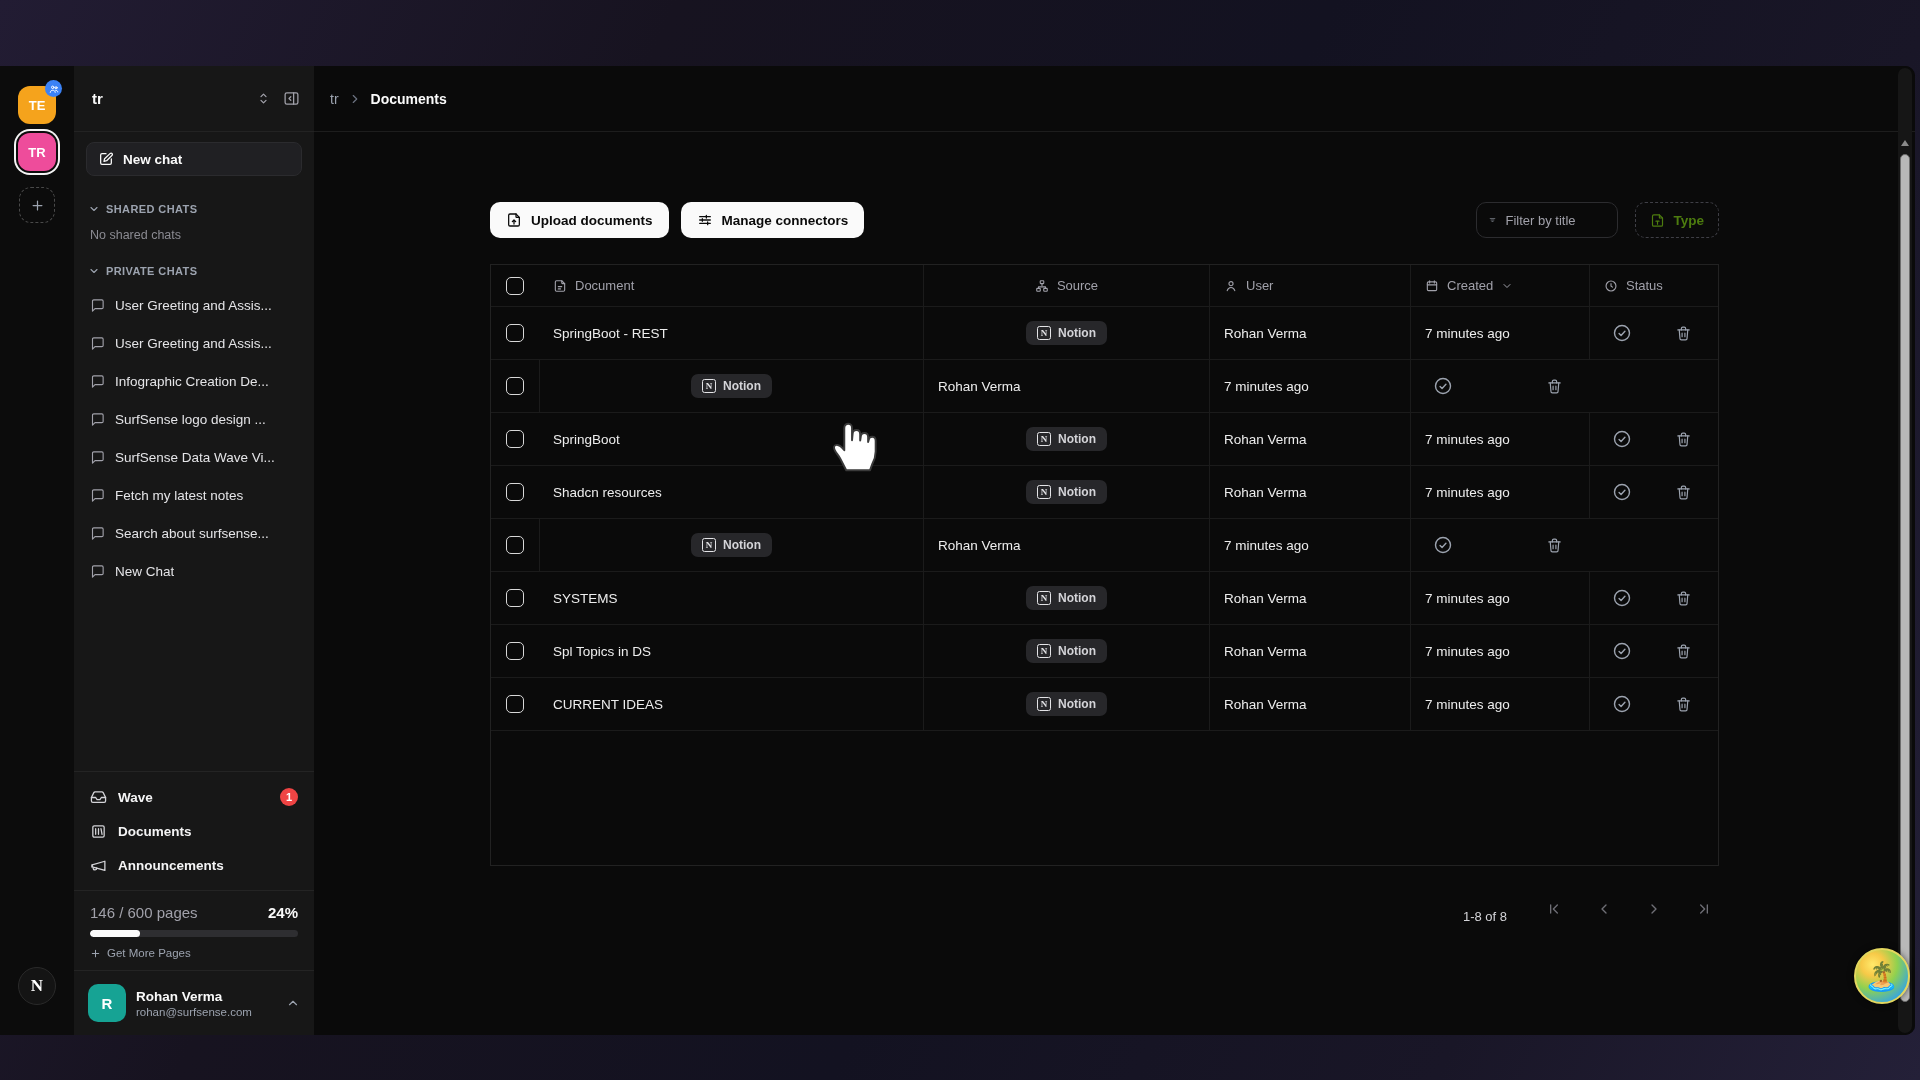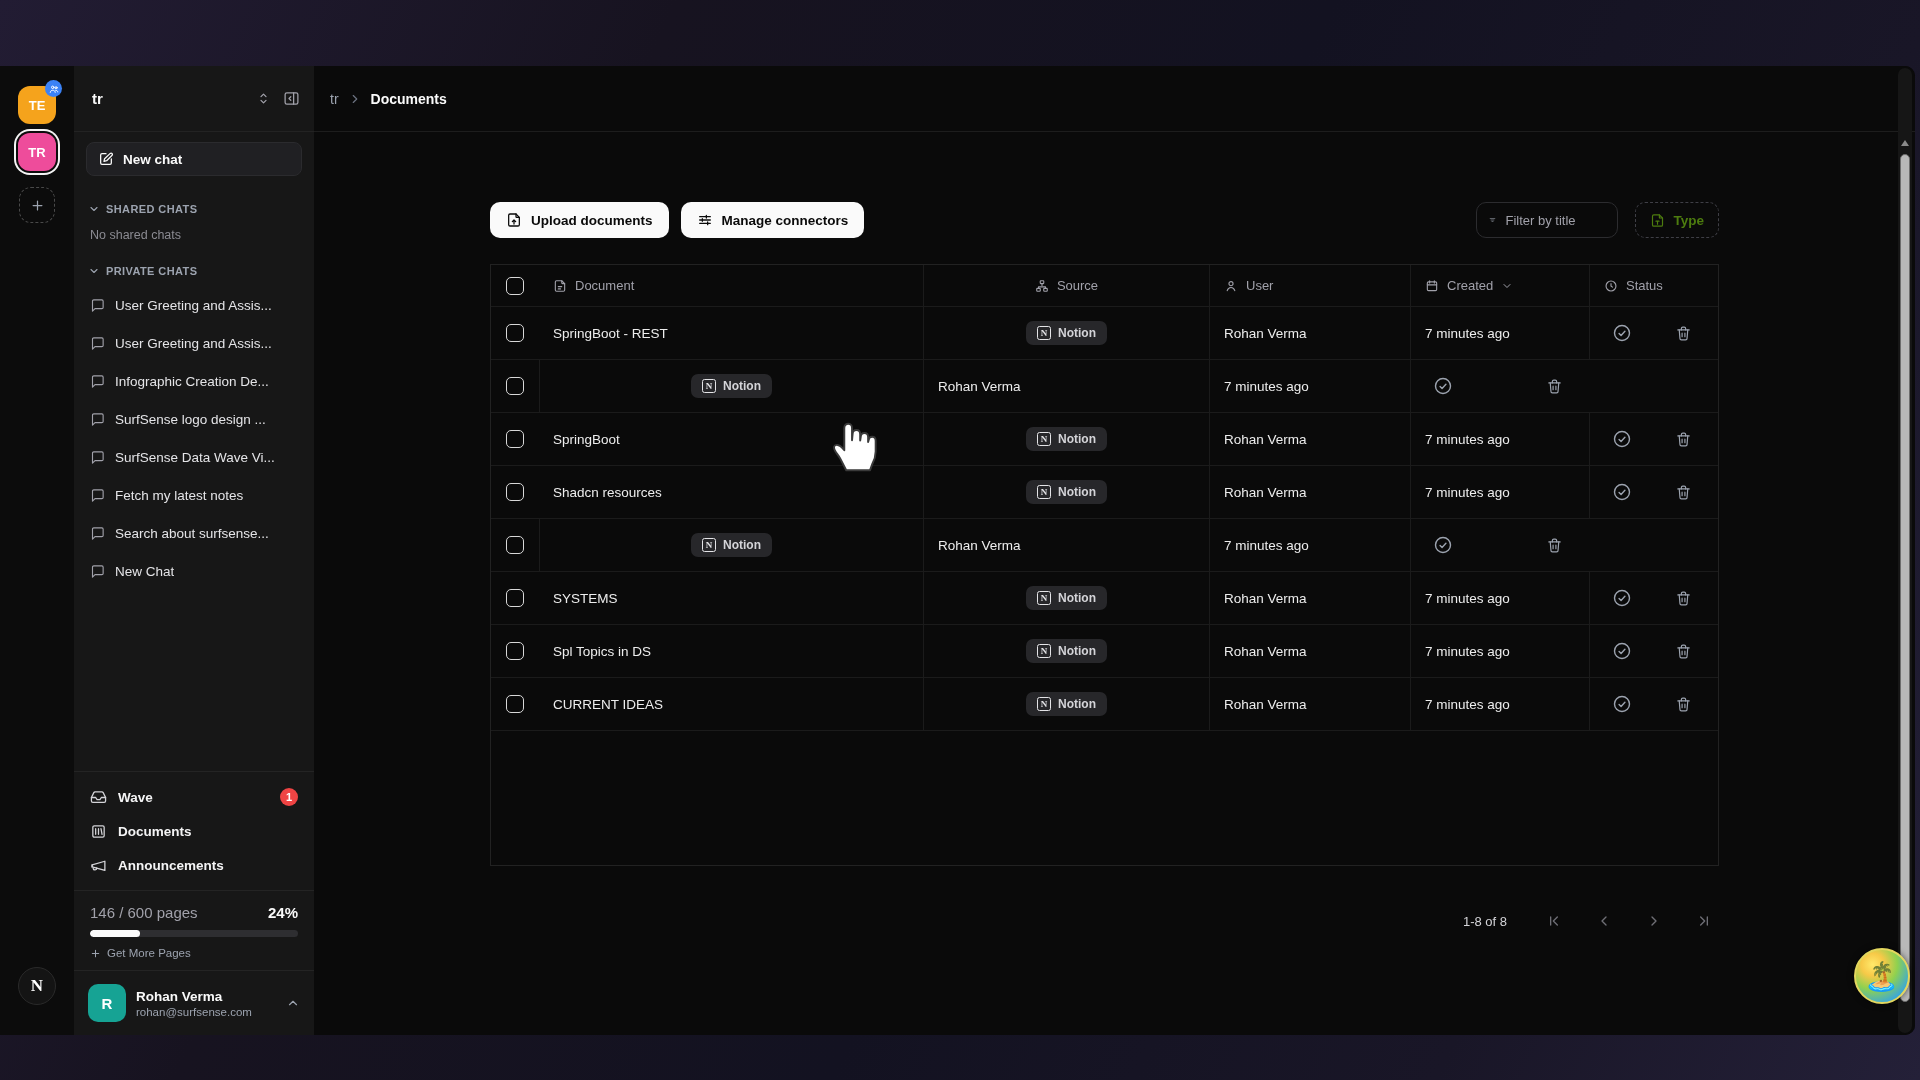--- a/index.html
+++ b/index.html
@@ -91,21 +91,21 @@
   .cell.bl { border-left:1px solid #1b1b1b; }
   .cell.src { justify-content:center; }
   .cell.status { justify-content:space-between; padding:0 26px 0 22px; }
   .checkbox { width:18px; height:18px; border:1.5px solid #d8d8d8; border-radius:5px; background:transparent; }
   .notion-badge { display:inline-flex; align-items:center; gap:7px; background:#27272a; border-radius:7px;
     padding:5px 11px; color:#d4d4d8; font-size:12px; font-weight:bold; }
   .notion-logo { width:14px; height:14px; border:1.6px solid #e4e4e7; border-radius:2.5px; color:#e4e4e7;
     font-size:9px; font-weight:bold; display:flex; align-items:center; justify-content:center; font-family:"Liberation Serif","DejaVu Serif",serif; }
   .icon-btn { color:#9ca3af; background:none; border:none; display:flex; align-items:center; justify-content:center; }
   
-  .pager { margin-top:40px; display:flex; justify-content:flex-end; align-items:center; gap:20px; }
+  .pager { margin-top:28px; display:flex; justify-content:flex-end; align-items:flex-end; gap:20px; }
   .pager .range { color:#d4d4d8; font-size:13px; margin-right:12px; }
   .pg-btn { width:30px; height:30px; display:flex; align-items:center; justify-content:center; color:#6f6f76; background:none; border:none; }
   
   .scrollbar { position:absolute; top:2px; right:3px; bottom:2px; width:14px; background:#161616; border-radius:7px; }
   .sb-arrow { position:absolute; top:72px; left:3px; width:0; height:0; border-left:4px solid transparent;
     border-right:4px solid transparent; border-bottom:6px solid #8a8a8a; }
   .sb-thumb { position:absolute; top:86px; left:2px; width:10px; height:848px; background:#b8b8b8; border-radius:6px; border:1px solid #6d6d6d; }
   
   .cursor { position:absolute; left:822px; top:414px; z-index:50; pointer-events:none; }
   .island { position:absolute; left:1854px; top:948px; width:56px; height:56px; border-radius:50%; z-index:60;

